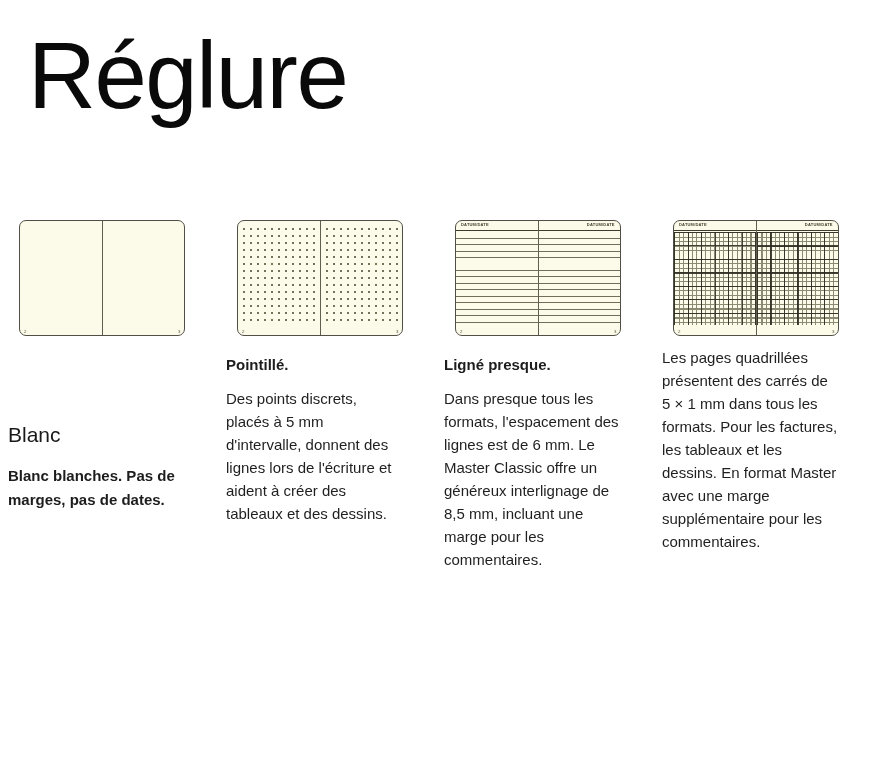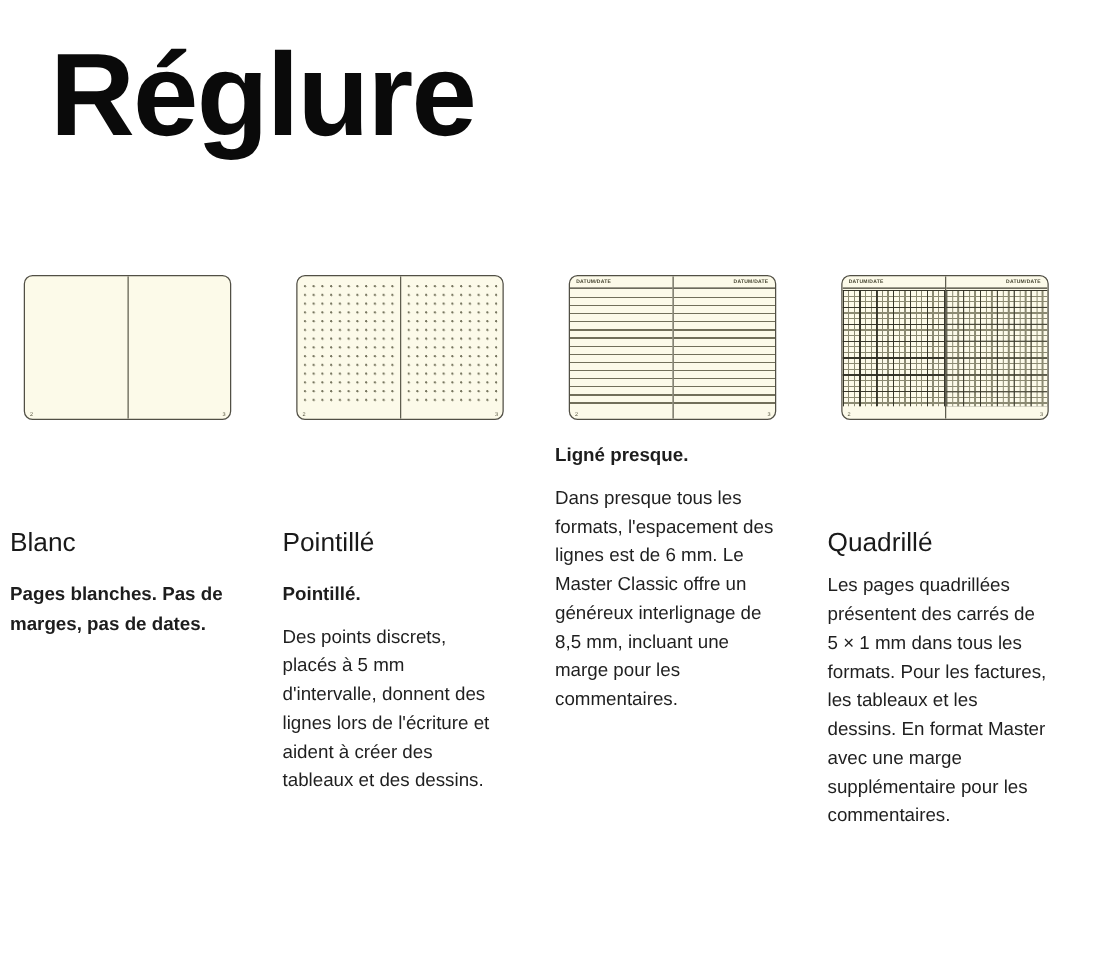--- a/index.html
+++ b/index.html
@@ -5,24 +5,24 @@
   * { box-sizing: border-box; }
   html, body {
     margin: 0; padding: 0;
     width: 890px; height: 776px;
     background: #ffffff;
     font-family: "Liberation Sans", "DejaVu Sans", sans-serif;
     color: #1f1f1f;
     overflow: hidden;
   }
   h1.page-title {
-    margin: 22px 0 0 40px;
+    margin: 22px 0 0 28px;
     font-size: 94px;
     line-height: 108px;
-    font-weight: 700;
+    font-weight: 400;
     letter-spacing: -0.015em;
     color: #0a0a0a;
   }
   main.ruling-grid {
     display: grid;
     grid-template-columns: repeat(4, 196px);
     column-gap: 22px;
     margin: 90px 0 0 8px;
   }
   .col { min-width: 0; }
@@ -115,38 +115,37 @@
       <div class="spread">
         <div class="page left">
           <span class="pnum pl">2</span>
         </div>
         <div class="page right">
           <span class="pnum pr">3</span>
         </div>
       </div>
     </figure>
     <h2 class="ruling-heading">Blanc</h2>
-    <p class="lead">Pages blanches. Pas de
+    <p class="lead">Blanc blanches. Pas de
 marges, pas de dates.</p>
   </section>
 
   <section class="col">
     <figure class="spread-wrap">
       <div class="spread">
         <div class="page left">
           <div class="dots"></div>
           <span class="pnum pl">2</span>
         </div>
         <div class="page right">
           <div class="dots"></div>
           <span class="pnum pr">3</span>
         </div>
       </div>
     </figure>
-    <h2 class="ruling-heading">Pointillé</h2>
     <p class="lead">Pointillé.</p>
     <p class="body">Des points discrets,
 placés à 5 mm
 d'intervalle, donnent des
 lignes lors de l'écriture et
 aident à créer des
 tableaux et des dessins.</p>
   </section>
 
   <section class="col">
@@ -191,21 +190,20 @@
         </div>
         <div class="page right">
           <div class="squares"></div>
           <div class="rhead">
             <span class="date-label">DATUM/DATE</span>
           </div>
           <span class="pnum pr">3</span>
         </div>
       </div>
     </figure>
-    <h2 class="ruling-heading">Quadrillé</h2>
     <p class="body">Les pages quadrillées
 présentent des carrés de
 5 × 1 mm dans tous les
 formats. Pour les factures,
 les tableaux et les
 dessins. En format Master
 avec une marge
 supplémentaire pour les
 commentaires.</p>
   </section>

